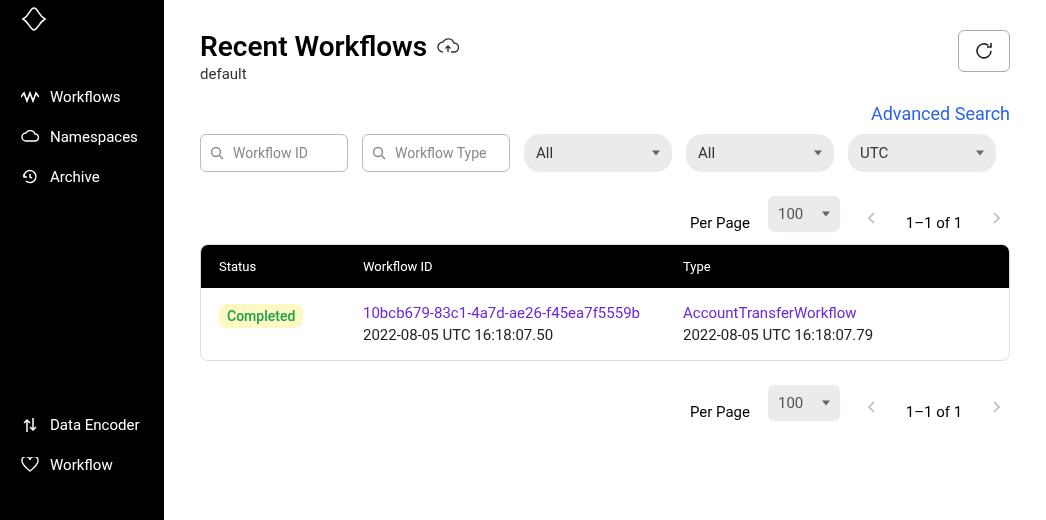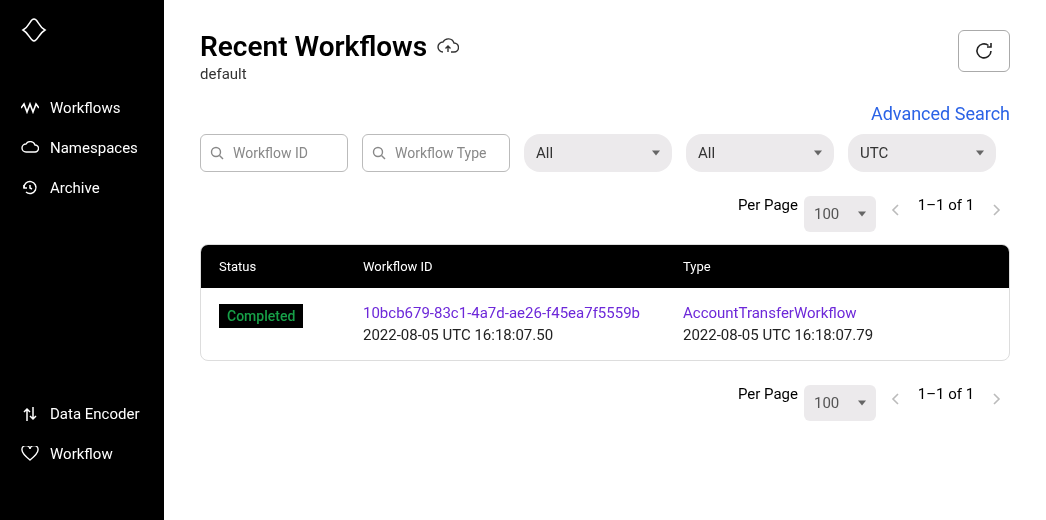--- a/index.html
+++ b/index.html
@@ -1,18 +1,18 @@
 <!DOCTYPE html>
 <html><head>
   <meta charset="utf-8">
   <style>
     * { margin: 0; padding: 0; box-sizing: border-box; font-family: -apple-system, BlinkMacSystemFont, "Segoe UI", Roboto, sans-serif; }
     body { width: 1046px; height: 520px; display: flex; overflow: hidden; background: #fff; }
     
-    .sidebar { width: 164px; background: #000; color: #fff; padding: 16px 0; display: flex; flex-direction: column; }
+    .sidebar { width: 164px; background: #000; color: #fff; padding: 5px 0; display: flex; flex-direction: column; }
     .logo { padding: 0 20px 40px; }
     .nav-group { padding: 0 0 30px; }
     .nav-item { display: flex; align-items: center; gap: 10px; padding: 10px 20px; font-size: 15px; cursor: pointer; color: #fff; }
     .nav-icon { width: 20px; height: 20px; display: flex; align-items: center; justify-content: center; flex-shrink: 0; }
     
     .main { flex: 1; padding: 30px 36px; overflow: auto; }
     .header { display: flex; justify-content: space-between; align-items: flex-start; }
     .title-block { }
     .page-title { font-size: 28px; font-weight: 600; display: flex; align-items: center; gap: 10px; }
     .subtitle { font-size: 15px; color: #333; margin-top: 2px; }
@@ -23,34 +23,34 @@
     
     .filters { display: flex; gap: 14px; margin-top: 10px; }
     .input-wrap { position: relative; }
     .input-wrap svg { position: absolute; left: 10px; top: 50%; transform: translateY(-50%); }
     .text-input { width: 148px; height: 38px; border: 1px solid #bbb; border-radius: 6px; padding: 0 10px 0 32px; font-size: 14px; }
     .text-input::placeholder { color: #888; }
     .select { width: 148px; height: 38px; border: none; background: #eceaec; border-radius: 16px; padding: 0 28px 0 12px; font-size: 15px; appearance: none; color: #333; }
     .select-wrap { position: relative; }
     .select-wrap::after { content: ''; position: absolute; right: 12px; top: 50%; transform: translateY(-50%); border-left: 4px solid transparent; border-right: 4px solid transparent; border-top: 5px solid #666; pointer-events: none; }
     
-    .pagination { display: flex; align-items: flex-start; justify-content: flex-end; gap: 6px; margin-top: 24px; font-size: 15px; }
+    .pagination { display: flex; align-items: flex-end; justify-content: flex-end; gap: 18px; margin-top: 24px; font-size: 15px; }
     .pagination .per-select { width: 72px; height: 36px; border: none; border-radius: 6px; background: #eceaec; padding: 0 16px 0 10px; font-size: 15px; appearance: none; color: #555; }
     .pagination .sel-wrap { position: relative; }
     .pagination .sel-wrap::after { content: ''; position: absolute; right: 10px; top: 50%; transform: translateY(-50%); border-left: 4px solid transparent; border-right: 4px solid transparent; border-top: 5px solid #666; pointer-events: none; }
     .pag-btn { width: 28px; height: 28px; display: flex; align-items: center; justify-content: center; color: #bbb; cursor: pointer; }
     .pag-range { min-width: 60px; text-align: center; }
     
     .table { margin-top: 12px; border: 1px solid #ddd; border-radius: 8px; overflow: hidden; }
     .thead { background: #000; color: #fff; display: flex; padding: 14px 18px; font-size: 13px; }
     .col-status { width: 144px; }
     .col-id { width: 320px; }
     .col-type { flex: 1; }
     .tbody-row { display: flex; padding: 16px 18px; font-size: 15px; align-items: flex-start; }
-    .badge { display: inline-block; background: #000000; color: #17a048; padding: 4px 8px; border-radius: 0; font-weight: 500; font-size: 14px; }
+    .badge { display: inline-block; background: #fef9c3; color: #17a048; padding: 4px 8px; border-radius: 8px; font-weight: 500; font-size: 14px; }
     .cell-main { color: #6d28d9; }
     .cell-sub { color: #222; margin-top: 4px; }
   </style>
 </head>
 <body>
 
 <div class="sidebar">
   <div class="logo">
     <svg width="28" height="28" viewBox="0 0 28 28">
       <path d="M14 3 C10 3 10 10 3 14 C10 18 10 25 14 25 C18 25 18 18 25 14 C18 10 18 3 14 3 Z" fill="none" stroke="#fff" stroke-width="1.5"></path>

